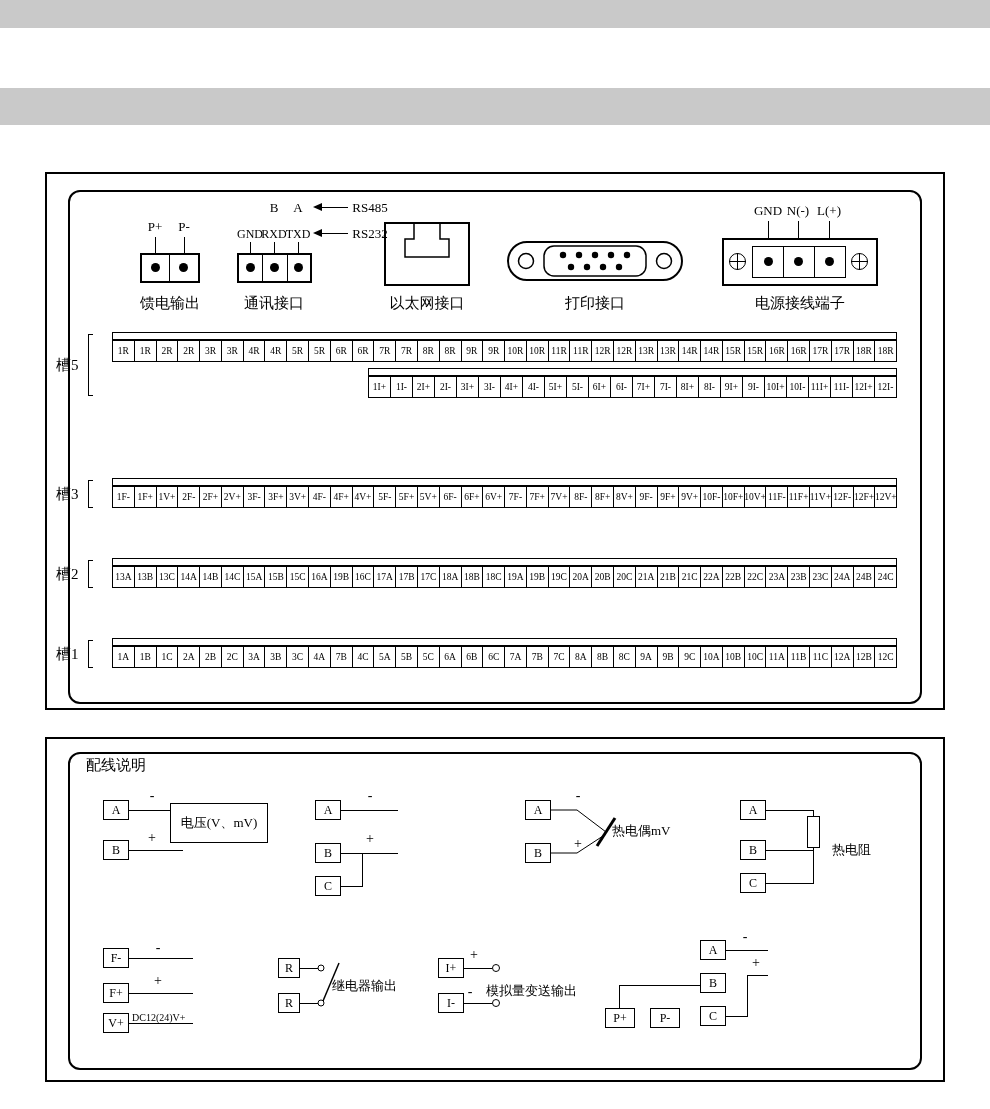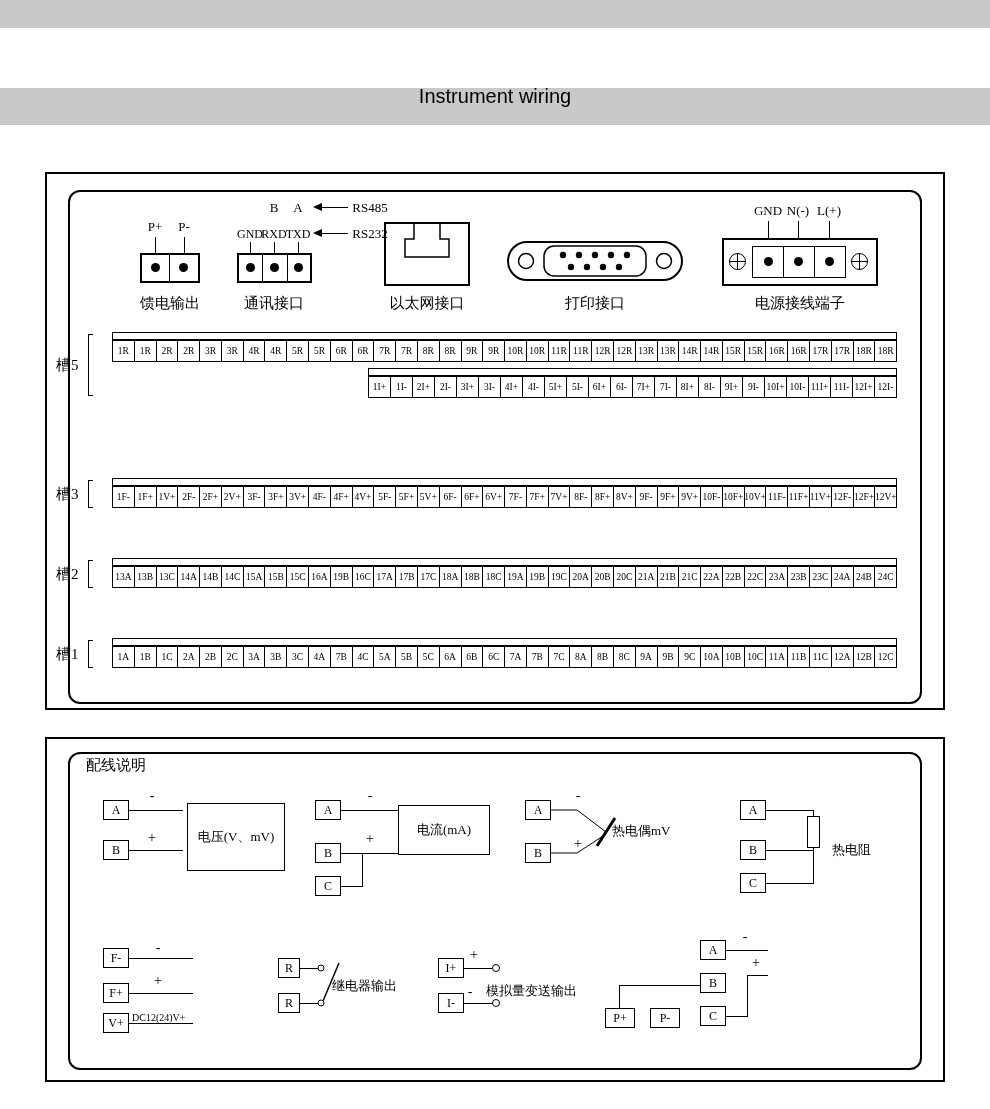--- a/index.html
+++ b/index.html
@@ -41,21 +41,20 @@
   .dcsmall{position:absolute;font-size:10px;white-space:nowrap}
   .abs{position:absolute}
 </style>
 </head>
 <body>
 
 <div class="page">
 
   <div class="bar" style="top:0;height:28px"></div>
   <div class="bar" style="top:88px;height:37px"></div>
-  <div class="title-en">Instrument wiring</div>
 
   <div class="panel" style="left:45px;top:172px;width:900px;height:538px"></div>
   <div class="panel-inner" style="left:68px;top:190px;width:854px;height:514px"></div>
 
   <div class="group">
     <span class="pin" style="left:155px;top:219px">P+</span>
     <span class="pin" style="left:184px;top:219px">P-</span>
     <div class="vline" style="left:155px;top:237px;height:16px"></div>
     <div class="vline" style="left:184px;top:237px;height:16px"></div>
     <div class="block" style="left:140px;top:253px;width:60px;height:30px"></div>
@@ -342,34 +341,33 @@
   <div class="panel-inner" style="left:68px;top:752px;width:854px;height:318px"></div>
   <span class="clabel" style="left:86px;top:756px">配线说明</span>
 
   <div class="group">
     <div class="tbox" style="left:103px;top:800px">A</div>
     <div class="tbox" style="left:103px;top:840px">B</div>
     <div class="hline" style="left:129px;top:810px;width:54px"></div>
     <div class="hline" style="left:129px;top:850px;width:54px"></div>
     <span class="sign" style="left:152px;top:788px">-</span>
     <span class="sign" style="left:152px;top:830px">+</span>
-    <div class="bigbox" style="left:187px;top:803px;width:98px;height:68px">电压(V、mV)</div>
+    <div class="bigbox" style="left:170px;top:803px;width:98px;height:40px">电压(V、mV)</div>
   </div>
 
   <div class="group">
     <div class="tbox" style="left:315px;top:800px">A</div>
     <div class="tbox" style="left:315px;top:843px">B</div>
     <div class="tbox" style="left:315px;top:876px">C</div>
     <div class="hline" style="left:341px;top:810px;width:57px"></div>
     <div class="hline" style="left:341px;top:853px;width:57px"></div>
     <div class="hline" style="left:341px;top:886px;width:21px"></div>
     <div class="vline" style="left:362px;top:853px;height:34px"></div>
     <span class="sign" style="left:370px;top:788px">-</span>
     <span class="sign" style="left:370px;top:831px">+</span>
-    <div class="bigbox" style="left:398px;top:805px;width:92px;height:50px">电流(mA)</div>
   </div>
 
   <div class="group">
     <div class="tbox" style="left:525px;top:800px">A</div>
     <div class="tbox" style="left:525px;top:843px">B</div>
     <svg class="abs" style="left:551px;top:795px" width="72" height="66" viewBox="0 0 72 66">
       <polyline points="0,15 26,15 55,37" fill="none" stroke="#000" stroke-width="1"></polyline>
       <polyline points="0,58 26,58 55,39" fill="none" stroke="#000" stroke-width="1"></polyline>
       <line x1="46" y1="51" x2="64" y2="23" stroke="#000" stroke-width="3"></line>
     </svg>

